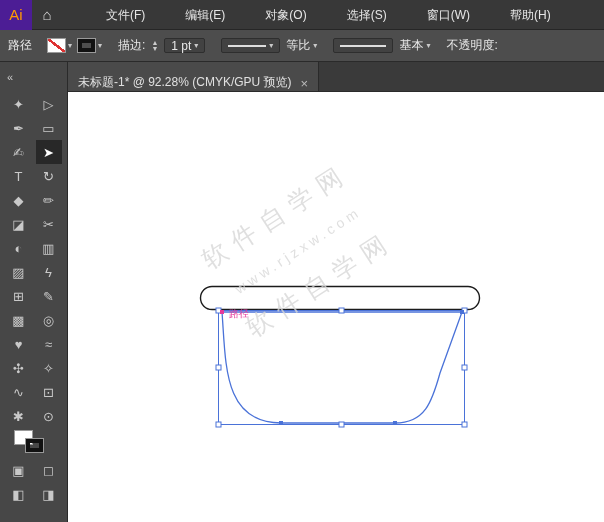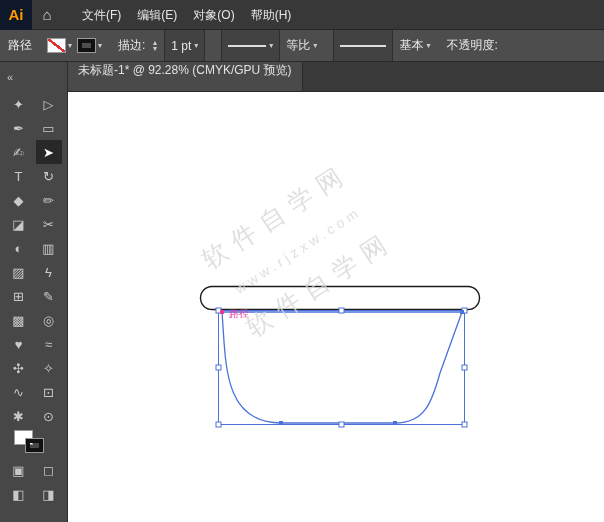--- a/index.html
+++ b/index.html
@@ -10,44 +10,44 @@
     background:#4d4d4d;
   }
   .app { width:604px; height:522px; display:flex; flex-direction:column; }
 
   
   .menubar {
     flex:0 0 30px; height:30px; background:var(--menubar_bg);
     display:flex; align-items:center; border-bottom:1px solid #262626;
   }
   .logo {
-    width:32px; height:30px; background:#0f172a; color:var(--logo_amber);
-    font-weight:bold; font-size:15px; display:flex; align-items:center; justify-content:center;
+    width:32px; height:30px; background:#4c1d95; color:var(--logo_amber);
+    font-weight:normal; font-size:15px; display:flex; align-items:center; justify-content:center;
   }
   .home { color:#dddddd; font-size:15px; width:30px; text-align:center; }
   .menus { display:flex; margin-left:12px; }
-  .menu-item { color:#e6e6e6; font-size:12px; padding:0 8px; line-height:30px; white-space:nowrap; }
+  .menu-item { color:#e6e6e6; font-size:12px; padding:0 8px; line-height:30px; white-space:nowrap;margin-left:24px; }
 
   
   .controlbar {
     flex:0 0 32px; height:32px; background:var(--controlbar_bg);
     display:flex; align-items:center; padding:0 8px; gap:6px;
     color:var(--text_light); font-size:12px; border-bottom:1px solid #2a2a2a;
     overflow:hidden; white-space:nowrap;
   }
   .cb-label { flex:none; }
   .swatch { width:17px; height:13px; display:inline-block; box-shadow:0 0 0 1px #9a9a9a; flex:none; }
   .fill-none {
     background:linear-gradient(to top right,#ffffff 44%,var(--fill_none_red) 44%,var(--fill_none_red) 56%,#ffffff 56%);
   }
   .stroke-sw { width:17px; height:13px; border:4px solid #111111; background:transparent; }
   .caret { color:#c9c9c9; font-size:8px; margin-left:-3px; flex:none; }
   .stepper { display:flex; flex-direction:column; font-size:7px; line-height:6px; color:#cccccc; flex:none; }
   .field {
-    background:var(--field_bg); border:1px solid var(--field_border); height:33px;
+    background:var(--field_bg); border:1px solid var(--field_border); height:15px;
     display:inline-flex; align-items:center; padding:0 6px; gap:6px; border-radius:2px; flex:none;
   }
   .line-preview { width:38px; height:2px; background:#dddddd; }
   .line-preview.wide { width:46px; }
   .gap { width:4px; flex:none; }
 
   
   .main { flex:1; display:flex; min-height:0; }
 
   
@@ -64,21 +64,21 @@
   .fs-stroke { position:absolute; left:11px; top:8px; width:17px; height:13px; border:4px solid #111111; box-shadow:0 0 0 1px #999999; background:transparent; }
 
   
   .doc-area { flex:1; display:flex; flex-direction:column; min-width:0; }
   .tabbar {
     flex:0 0 30px; height:30px; background:var(--tabbar_bg);
     display:flex; align-items:stretch; border-bottom:1px solid #2a2a2a;
   }
   .tab {
     background:var(--tab_active_bg); display:flex; align-items:flex-end;
-    padding:0 10px; color:#e0e0e0; font-size:12px; gap:9px; border-right:1px solid #2a2a2a;flex-direction:column;
+    padding:0 10px; color:#e0e0e0; font-size:12px; gap:9px; border-right:1px solid #2a2a2a;
   }
   .tab-close { color:#bbbbbb; font-size:13px; }
 
   .canvas { flex:1; background:var(--canvas_bg); position:relative; overflow:hidden; }
   .watermark {
     position:absolute; left:40px; top:85px; width:380px;
     transform:rotate(-33deg); text-align:center;
     color:var(--watermark_gray); opacity:.8; pointer-events:none; z-index:3;
   }
   .wm-big { font-size:25px; letter-spacing:9px; margin:16px 0; }
@@ -98,20 +98,22 @@
 
 <div class="app">
 
   <header class="menubar">
     <div class="logo">Ai</div>
     <div class="home">⌂</div>
     <nav class="menus">
         <span class="menu-item">文件(F)</span>
         <span class="menu-item">编辑(E)</span>
         <span class="menu-item">对象(O)</span>
+        <span class="menu-item">选择(S)</span>
+        <span class="menu-item">窗口(W)</span>
         <span class="menu-item">帮助(H)</span>
       </nav>
   </header>
 
   <div class="controlbar">
     <span class="cb-label">路径</span>
     <span class="gap"></span>
     <span class="swatch fill-none"></span>
     <span class="caret">▾</span>
     <span class="swatch stroke-sw"></span>

